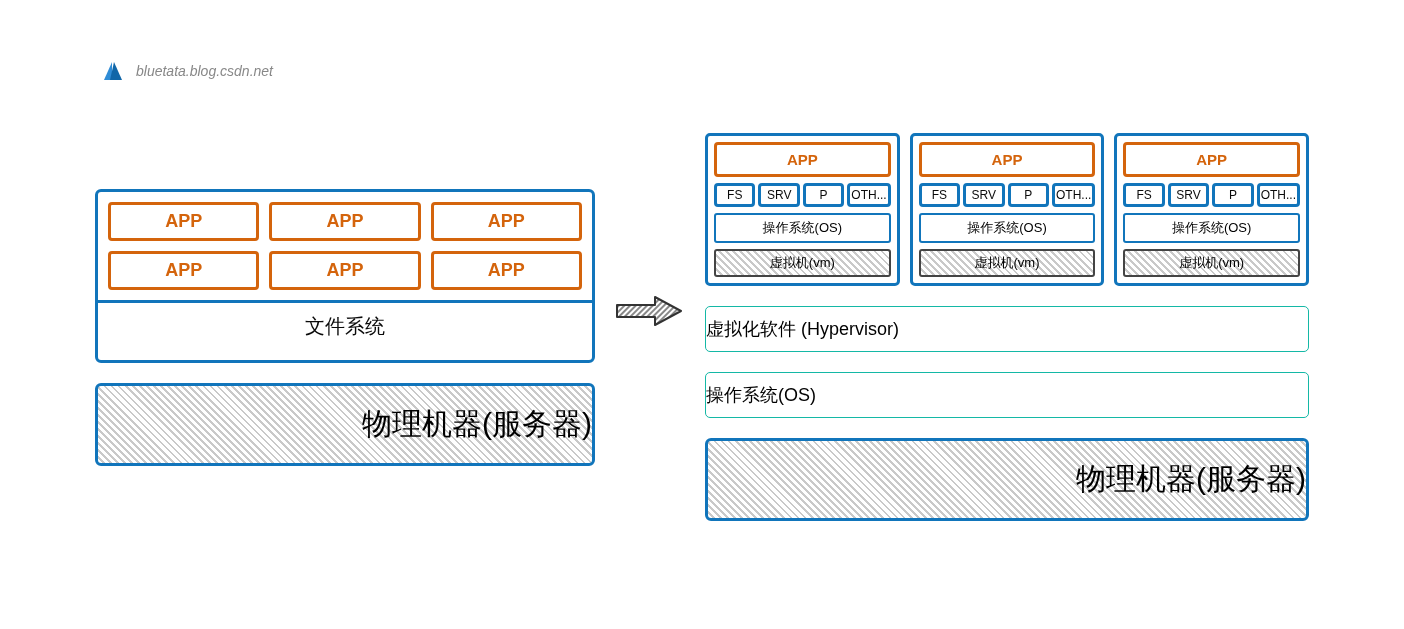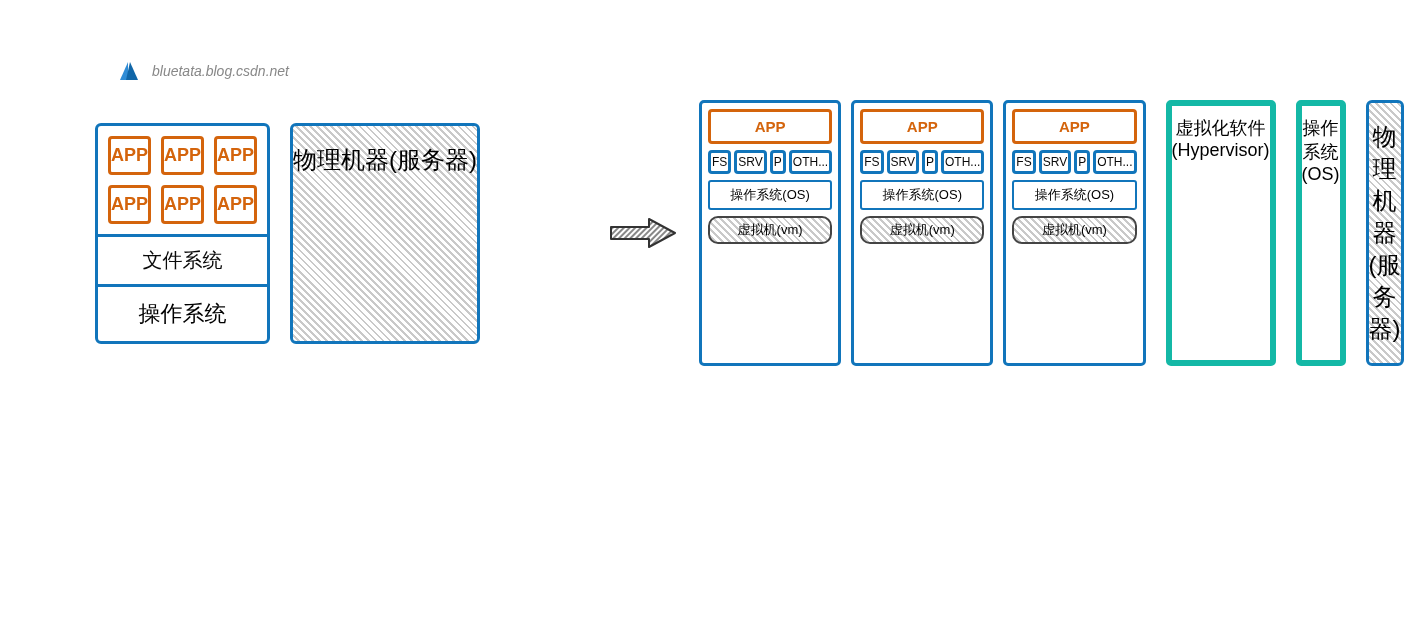--- a/index.html
+++ b/index.html
@@ -6,32 +6,32 @@
   body {
     margin: 0;
     padding: 40px 95px;
     font-family: "Comic Sans MS", "Segoe Script", cursive, sans-serif;
     background: #fff;
     width: 1404px;
     height: 629px;
   }
   .watermark {
     position: absolute;
-    top: 60px; left: 116px;
+    top: 60px; left: 100px;
     display: flex; align-items: center; gap: 10px;
     color: #888; font-style: italic; font-size: 14px;
   }
   .logo {
     width: 26px; height: 22px;
   }
   .stage {
     display: flex; align-items: center; gap: 20px;
     margin-top: 60px;
   }
-  .col { display: flex; gap: 20px; }
+  .col { display: flex; flex-direction: column; gap: 20px; margin-top: 33px; }
   .col-left { width: 505px; }
   .col-right { width: 610px; }
 
   .sketch-box {
     border: 3px solid #1175bb;
     border-radius: 6px;
     background: #fff;
     position: relative;
   }
   .sketch-box::before, .sketch-box::after { content: none; }
@@ -60,21 +60,21 @@
 
   
   .hatch {
     background: repeating-linear-gradient(45deg, #fff 0 3px, #c9c9c9 3px 5px);
   }
   .hatch-box {
     border: 2px solid #444;
     text-align: center;
     font-size: 13px;
     padding: 3px 2px;
-    border-radius: 10px;
+    border-radius: 3px;
     color: #000;
   }
 
   
   .left-outer {
     padding: 10px;
   }
   .apps-grid {
     display: grid;
     grid-template-columns: repeat(3, 1fr);
@@ -90,21 +90,21 @@
   .sys-row .blue-label { flex: 1; border-top: none; border-bottom: none; border-left: none; border-right: 3px solid #1175bb; border-radius:8px; padding:10px 4px;}
   .sys-row .blue-label:last-child { border-right:none; flex:1.4; }
 
   .os-row {
     margin: 0 -10px -10px -10px;
     border-top: 3px solid #1175bb;
     text-align:center; padding: 12px 0; font-size: 22px;
   }
 
   .phys {
-    text-align:center; padding: 18px 0; font-size: 24px;
+    text-align:right; padding: 18px 0; font-size: 30px;
   }
 
   
   .arrow {
     width: 70px; height: 40px;
     position: relative;
     flex-shrink:0;
   }
 
   
@@ -114,22 +114,22 @@
     border: 3px solid #1175bb;
     border-radius: 5px;
     padding: 6px;
     display:flex; flex-direction:column; gap:6px;
   }
   .vm .orange-box { padding: 6px 0; }
   .vm-sys-row { display:flex; gap:3px; }
   .vm-sys-row .blue-label { flex:1; }
   .vm-os { font-size: 13px; text-align:center; padding:4px 0; border:2px solid #1175bb; border-radius:3px;}
   .right-slab {
-    text-align:center; padding: 10px 0; font-size: 18px;
-    border: 6px solid #14b8a6; border-radius:5px;
+    text-align:left; padding: 10px 0; font-size: 18px;
+    border: 1px solid #14b8a6; border-radius:5px;
   }
 </style>
 </head>
 <body>
 
 <div class="watermark">
   <svg class="logo" viewBox="0 0 26 22">
     <path d="M12 2 L4 20 L12 20 Z" fill="#2f8cd6"></path>
     <path d="M14 2 L22 20 L10 20 Z" fill="#1066a8"></path>
   </svg>
@@ -145,21 +145,20 @@
         <div class="orange-box">APP</div>
         <div class="orange-box">APP</div>
         <div class="orange-box">APP</div>
         <div class="orange-box">APP</div>
         <div class="orange-box">APP</div>
         <div class="orange-box">APP</div>
       </div>
       <div class="sys-row">
         <div class="blue-label">文件系统</div>
       </div>
-      <div class="os-row">操作系统</div>
     </div>
 
     <div class="sketch-box hatch phys">
       <span>物理机器(服务器)</span>
     </div>
   </div>
 
   <div class="arrow">
     <svg viewBox="0 0 70 40">
       <defs>

